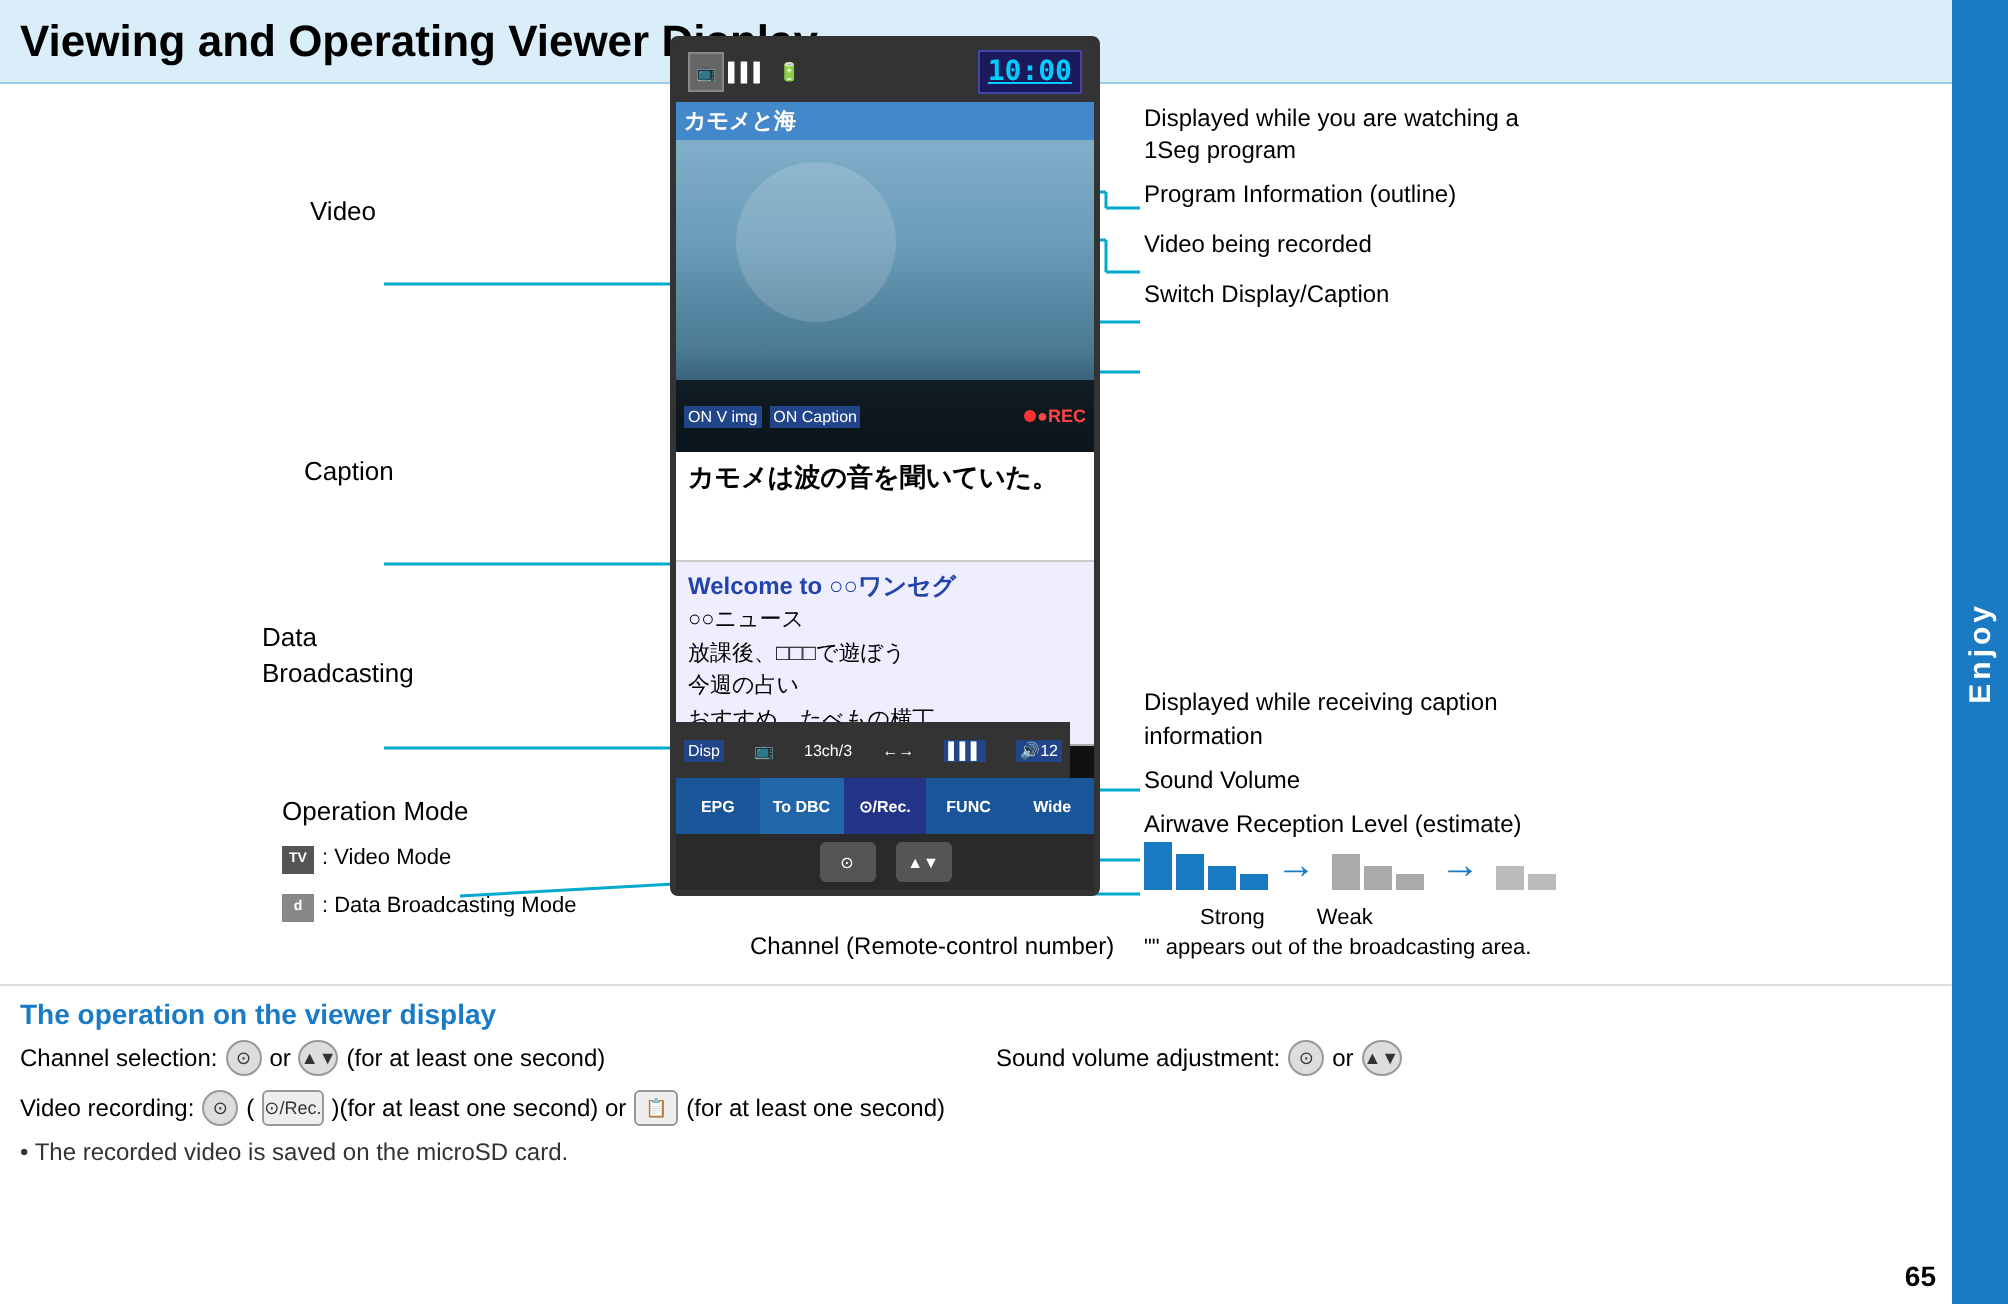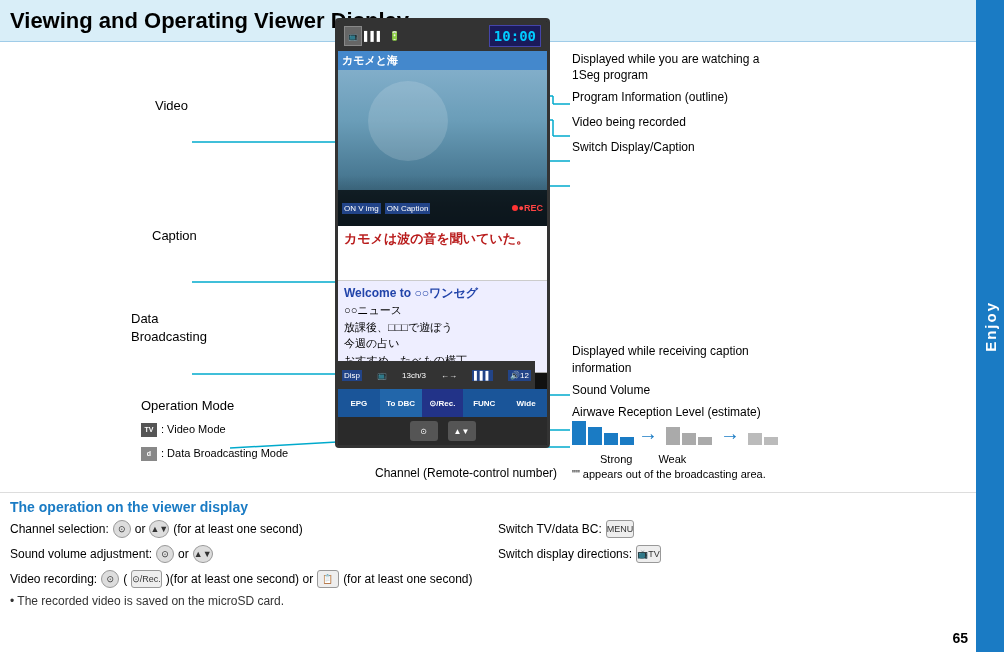--- a/index.html
+++ b/index.html
@@ -101,20 +101,21 @@
       color: white;
     }
     .status-time {
       color: #00ccff;
       font-size: 14px;
       font-weight: bold;
       font-family: monospace;
       background: #1a1a5a;
       padding: 2px 4px;
       border: 1px solid #4444aa;
+      text-decoration: underline;
     }
 
     
     .phone-video {
       position: relative;
       height: 175px;
       background: linear-gradient(180deg, #8ab4d0 0%, #6a9db8 40%, #4a7a94 70%, #2a5060 100%);
       overflow: hidden;
     }
     .video-title-bar {
@@ -155,21 +156,21 @@
     
     .phone-caption {
       background: #fff;
       padding: 4px 6px;
       min-height: 55px;
       border-bottom: 1px solid #ccc;
     }
     .caption-text {
       font-size: 13px;
       font-weight: bold;
-      color: #b91c1c;
+      color: #000000;
       line-height: 1.4;
     }
 
     
     .phone-data {
       background: #eeeeff;
       padding: 4px 6px;
       min-height: 90px;
       border-bottom: 1px solid #aaa;
     }
@@ -646,32 +647,24 @@
   <div class="op-title">The operation on the viewer display</div>
   <div class="op-grid">
     <div class="op-row">
       <span>Channel selection:</span>
       <span class="op-btn-icon">⊙</span>
       <span> or </span>
       <span class="op-btn-icon">▲▼</span>
       <span>(for at least one second)</span>
     </div>
     <div class="op-row">
-      <span>Switch TV/data BC:</span>
-      <span class="op-btn-icon rect">MENU</span>
-    </div>
-    <div class="op-row">
       <span>Sound volume adjustment:</span>
       <span class="op-btn-icon">⊙</span>
       <span> or </span>
       <span class="op-btn-icon">▲▼</span>
-    </div>
-    <div class="op-row">
-      <span>Switch display directions:</span>
-      <span class="op-btn-icon rect">📺TV</span>
     </div>
     <div class="op-row" style="grid-column: 1 / -1;">
       <span>Video recording:</span>
       <span class="op-btn-icon">⊙</span>
       <span>(</span>
       <span class="op-btn-icon rect">⊙/Rec.</span>
       <span>)(for at least one second) or</span>
       <span class="op-btn-icon rect">📋</span>
       <span>(for at least one second)</span>
     </div>

